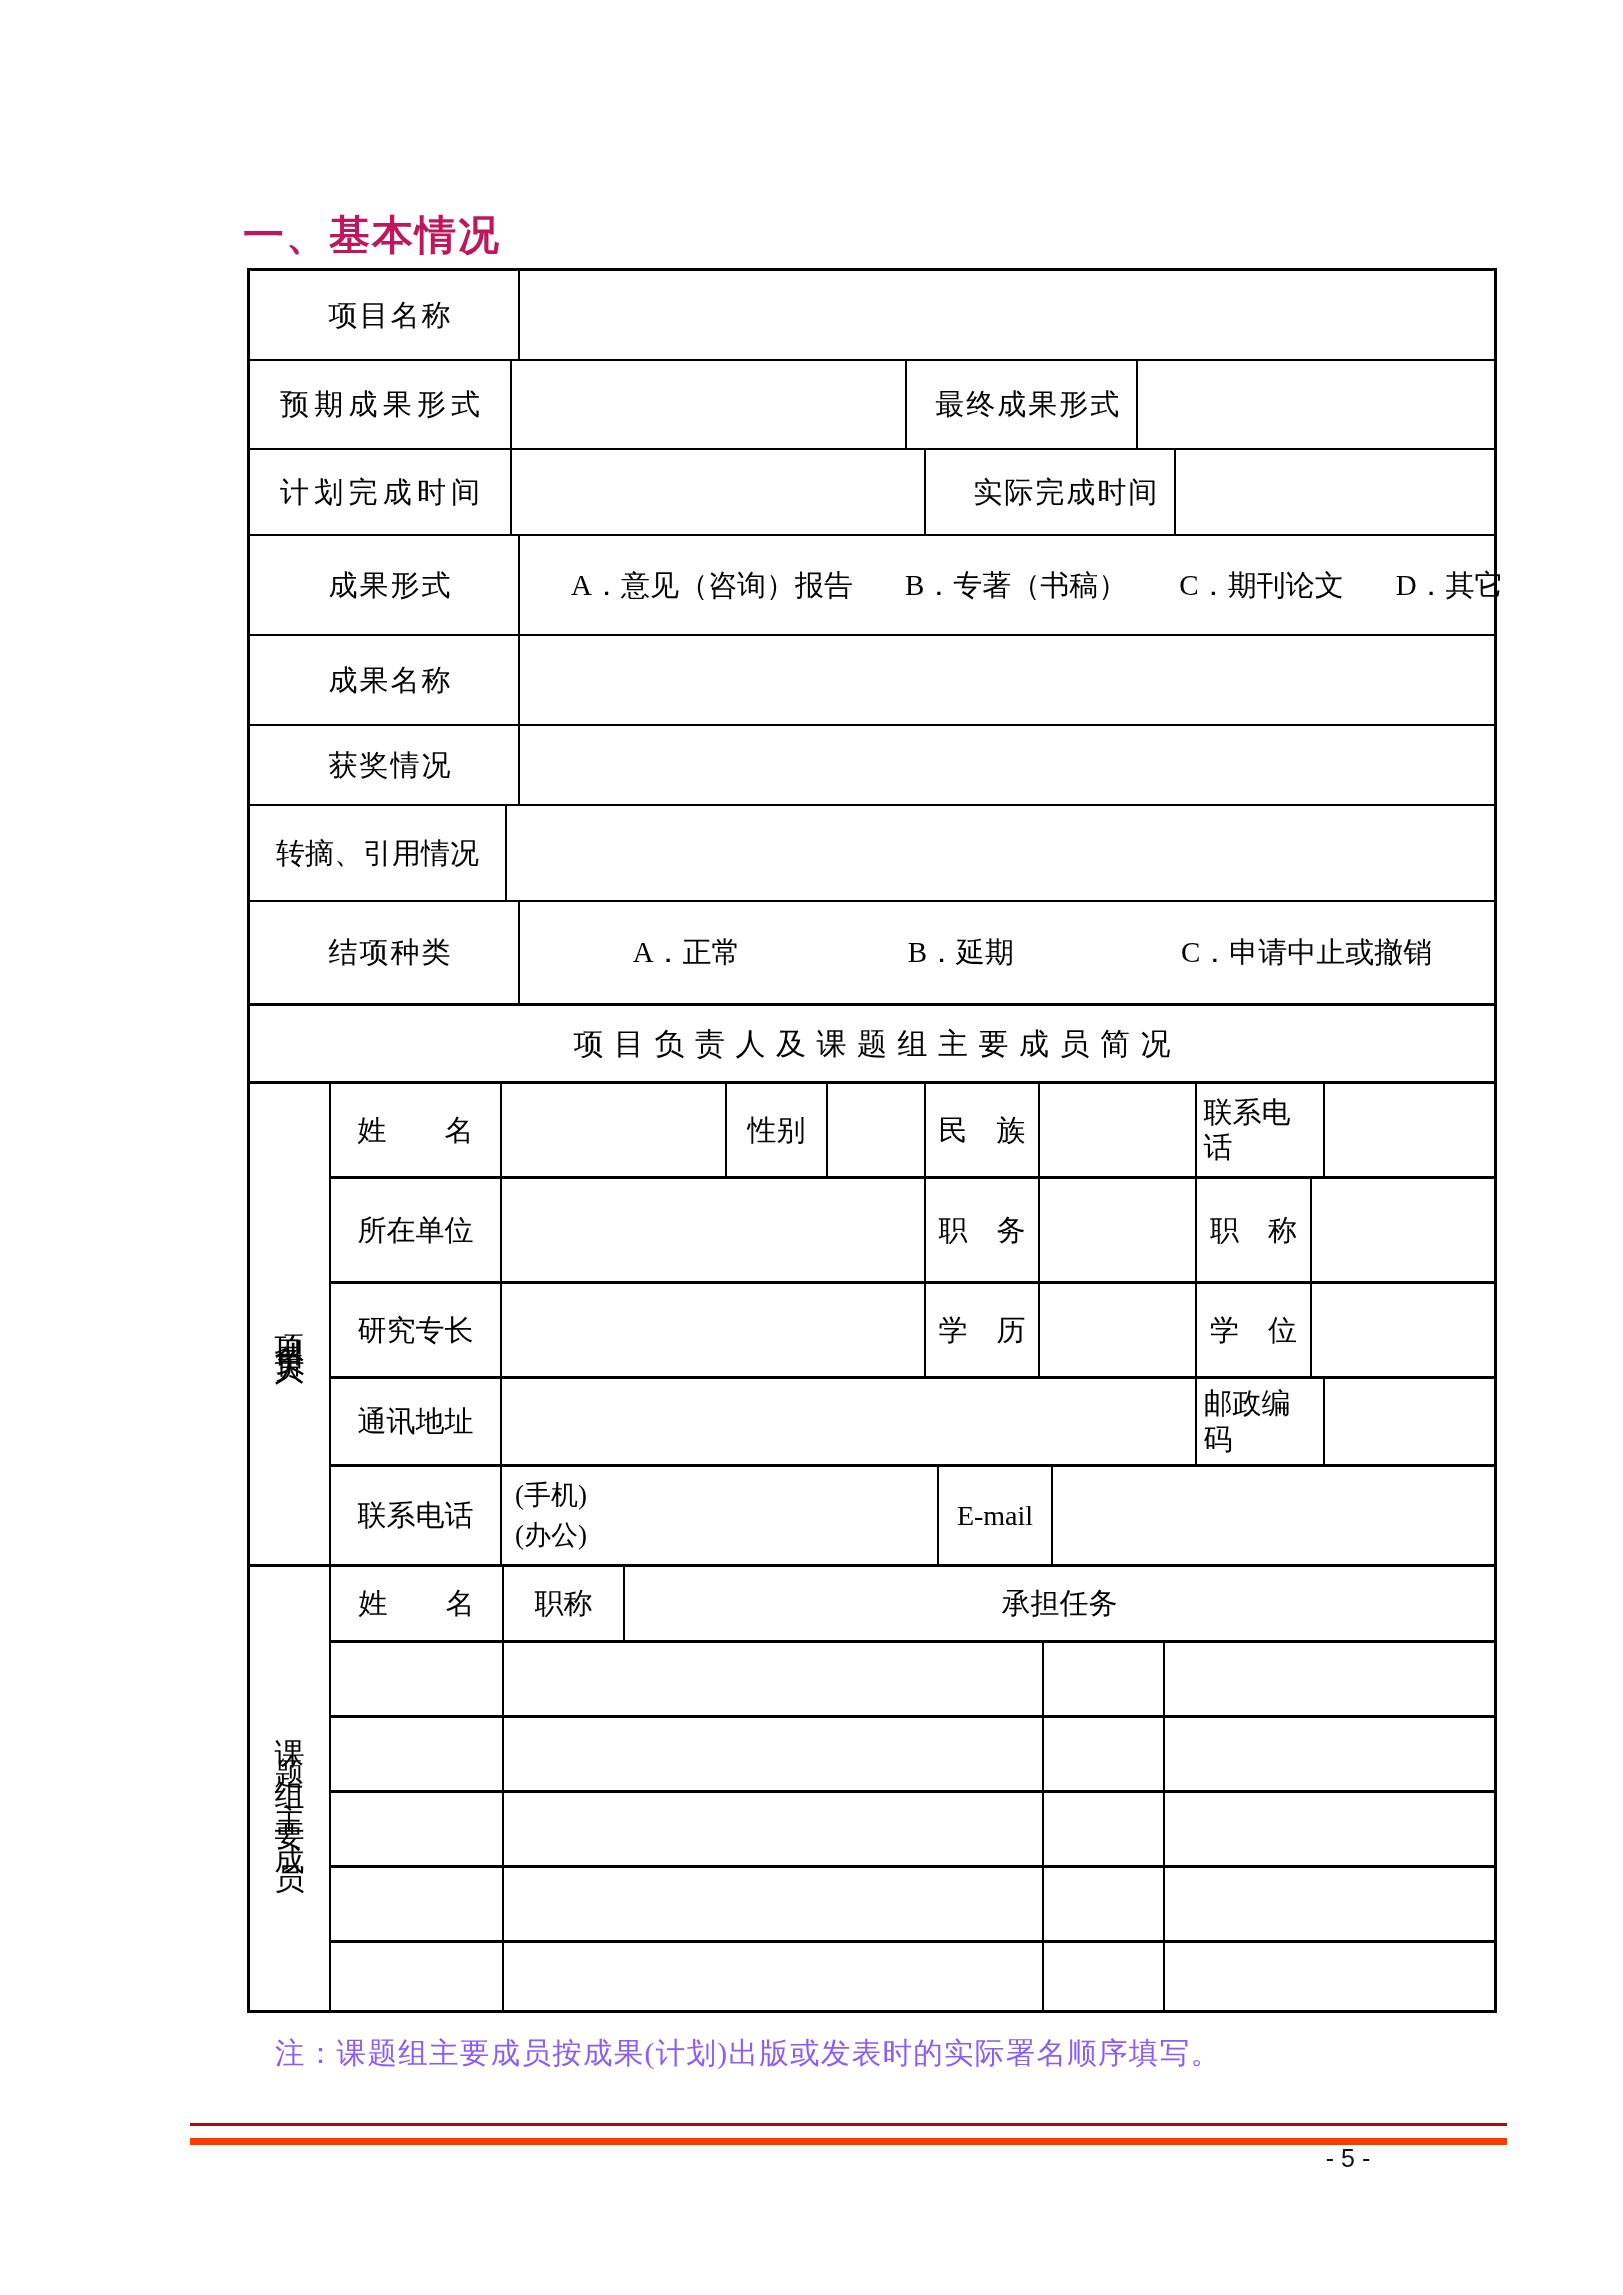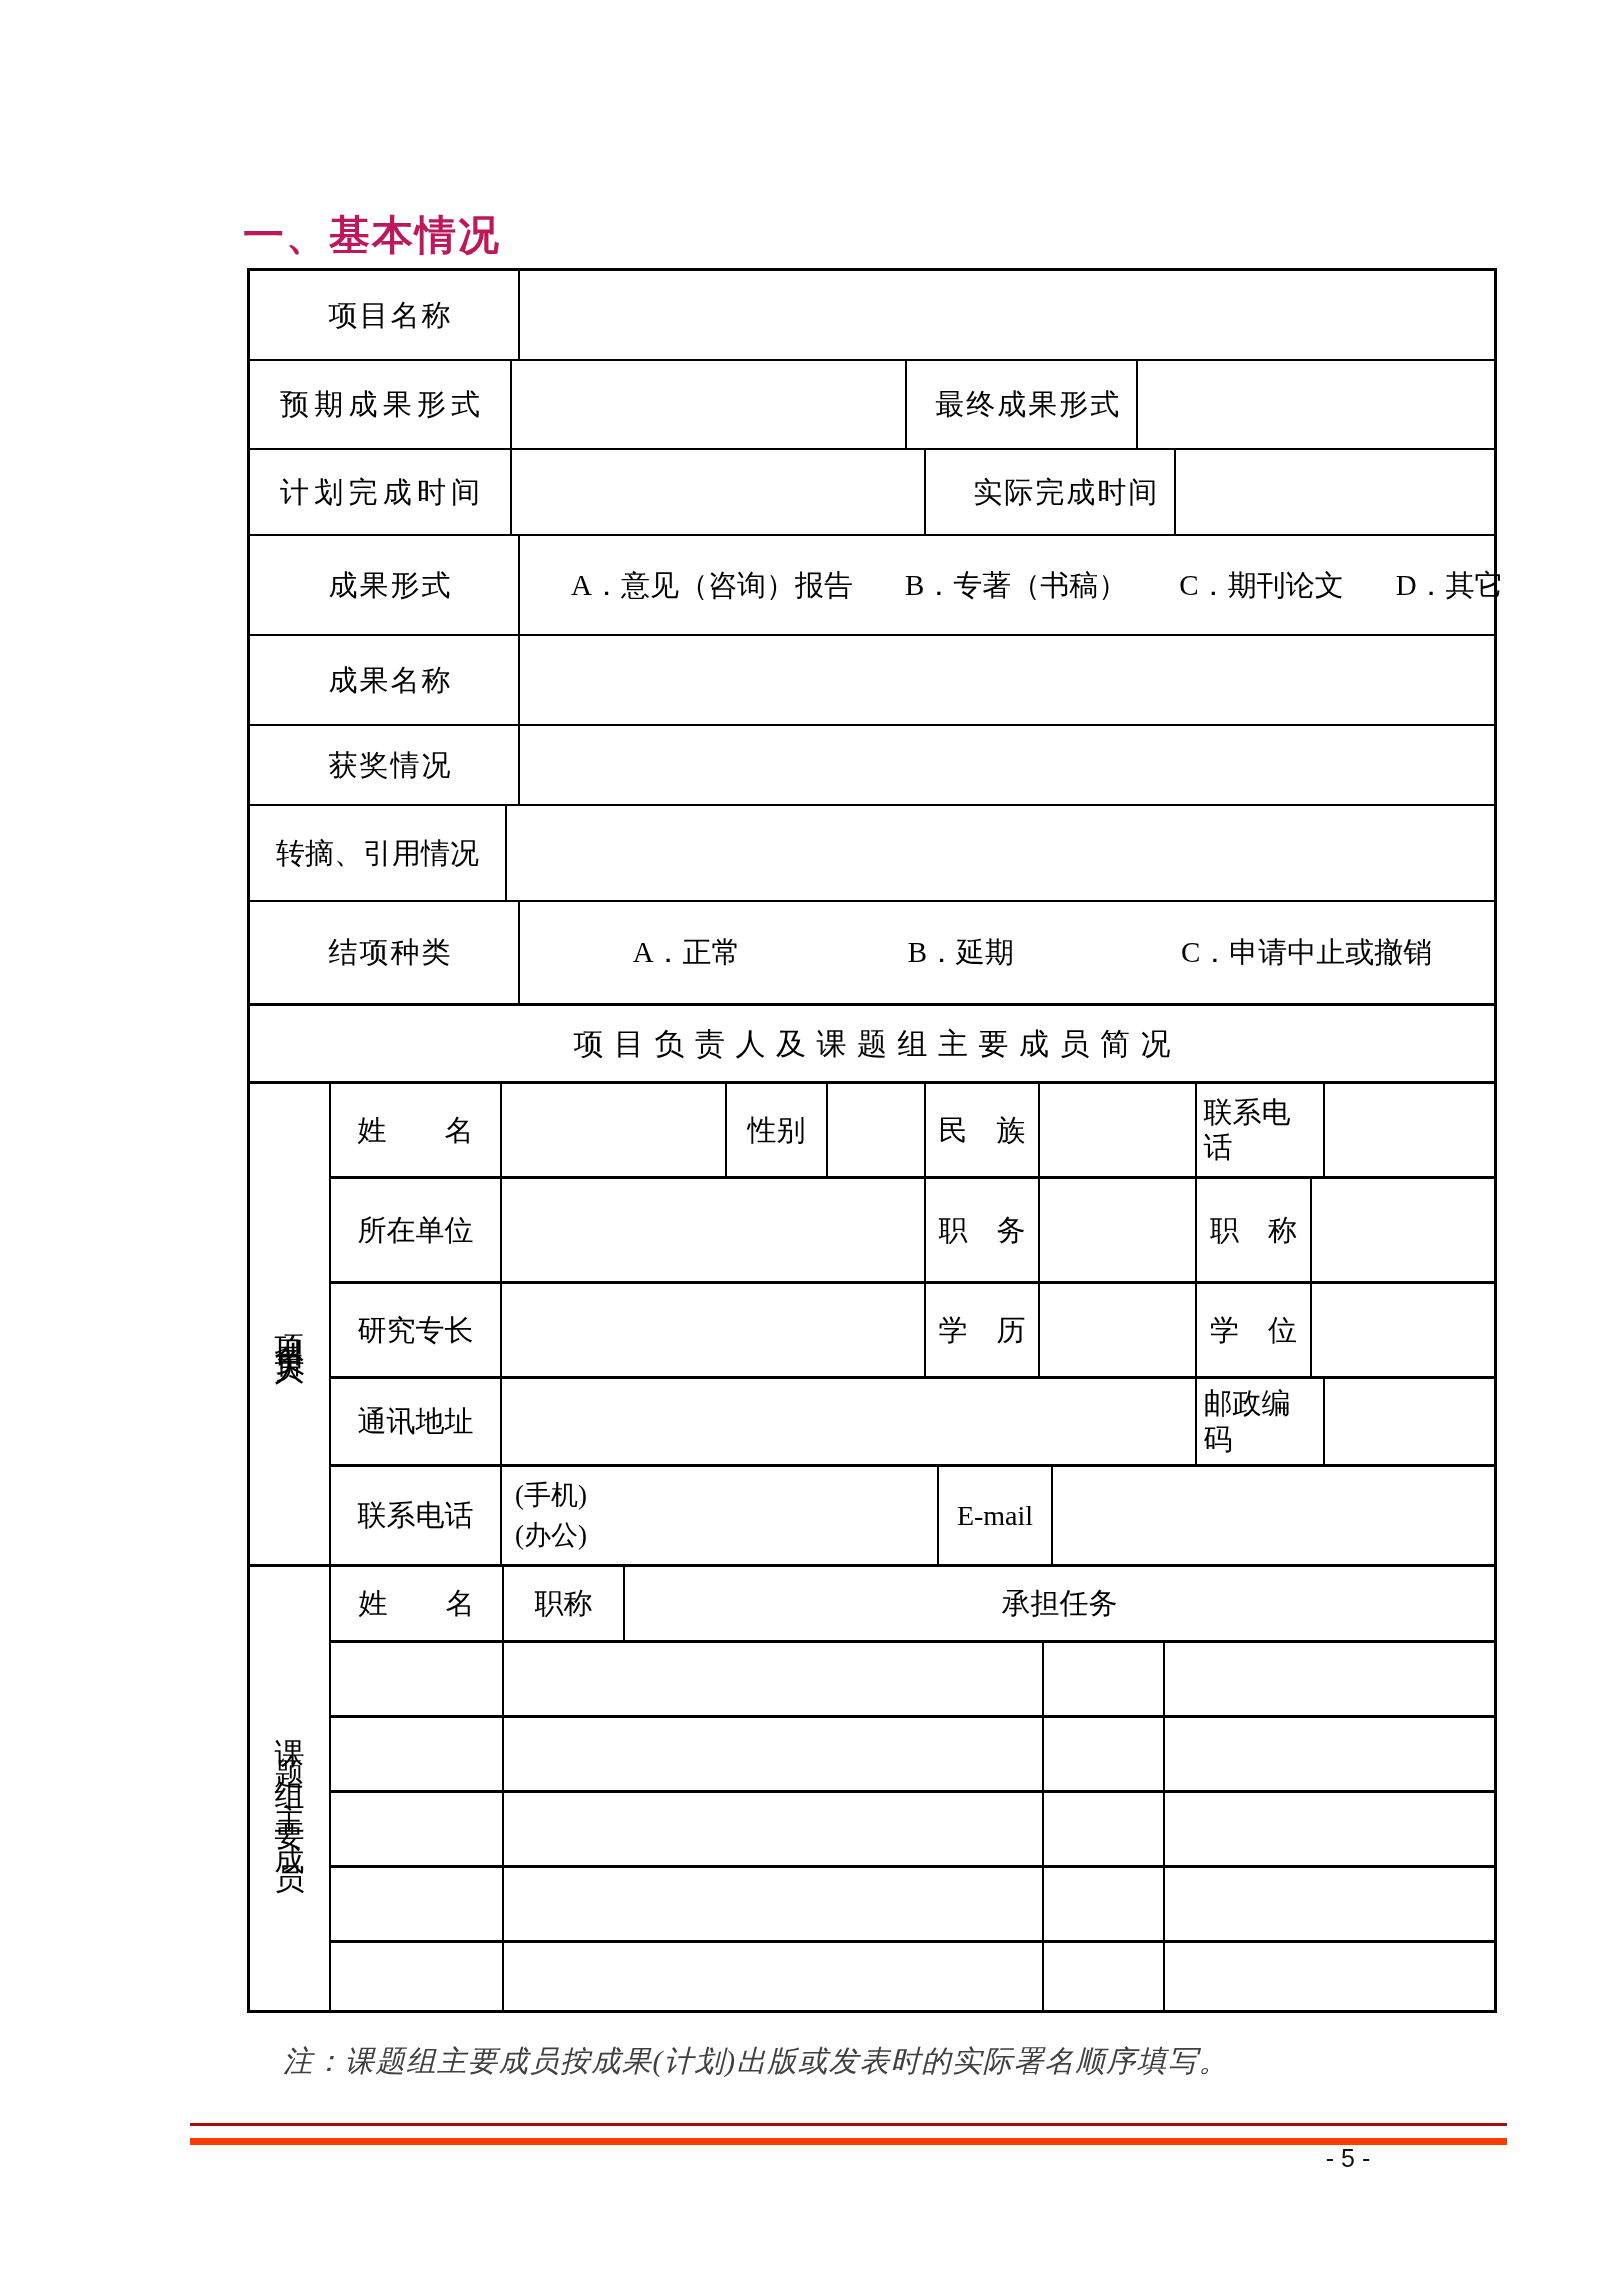--- a/index.html
+++ b/index.html
@@ -51,22 +51,22 @@
   .vtext.members{letter-spacing:21px;}
   .opts{display:flex;align-items:center;padding-left:51px;gap:52px;}
   .opts.wide{gap:167px;}
   .opt{white-space:nowrap;font-size:29px;}
   .phone-cell{flex-direction:column;align-items:flex-start;justify-content:center;
     padding-left:13px;font-size:27px;line-height:1.45;}
   .wrap-lab{font-size:29px;line-height:1.22;padding:0 6.5px;}
   .email-lab{font-size:28px;}
   .sec-hdr{font-size:30px;}
   .note{
-    position:absolute;left:267px;top:2026px;margin:16px;font-size:29.5px;font-style:italic;
-    letter-spacing:1.3px;color:#404040;
+    position:absolute;left:267px;top:2026px;margin:8px;font-size:29.5px;
+    letter-spacing:1.3px;color:#8b5cf6;
   }
   .rule{position:absolute;left:190px;width:1317px;}
   .rule-top{top:2123px;height:3.3px;}
   .rule-bottom{top:2138px;height:6.5px;}
   .pagenum{
     position:absolute;left:1299px;top:2144px;width:98px;text-align:center;
     font-family:"Liberation Sans","DejaVu Sans",sans-serif;font-size:25px;color:#111;
   }
 </style>
 </head>

